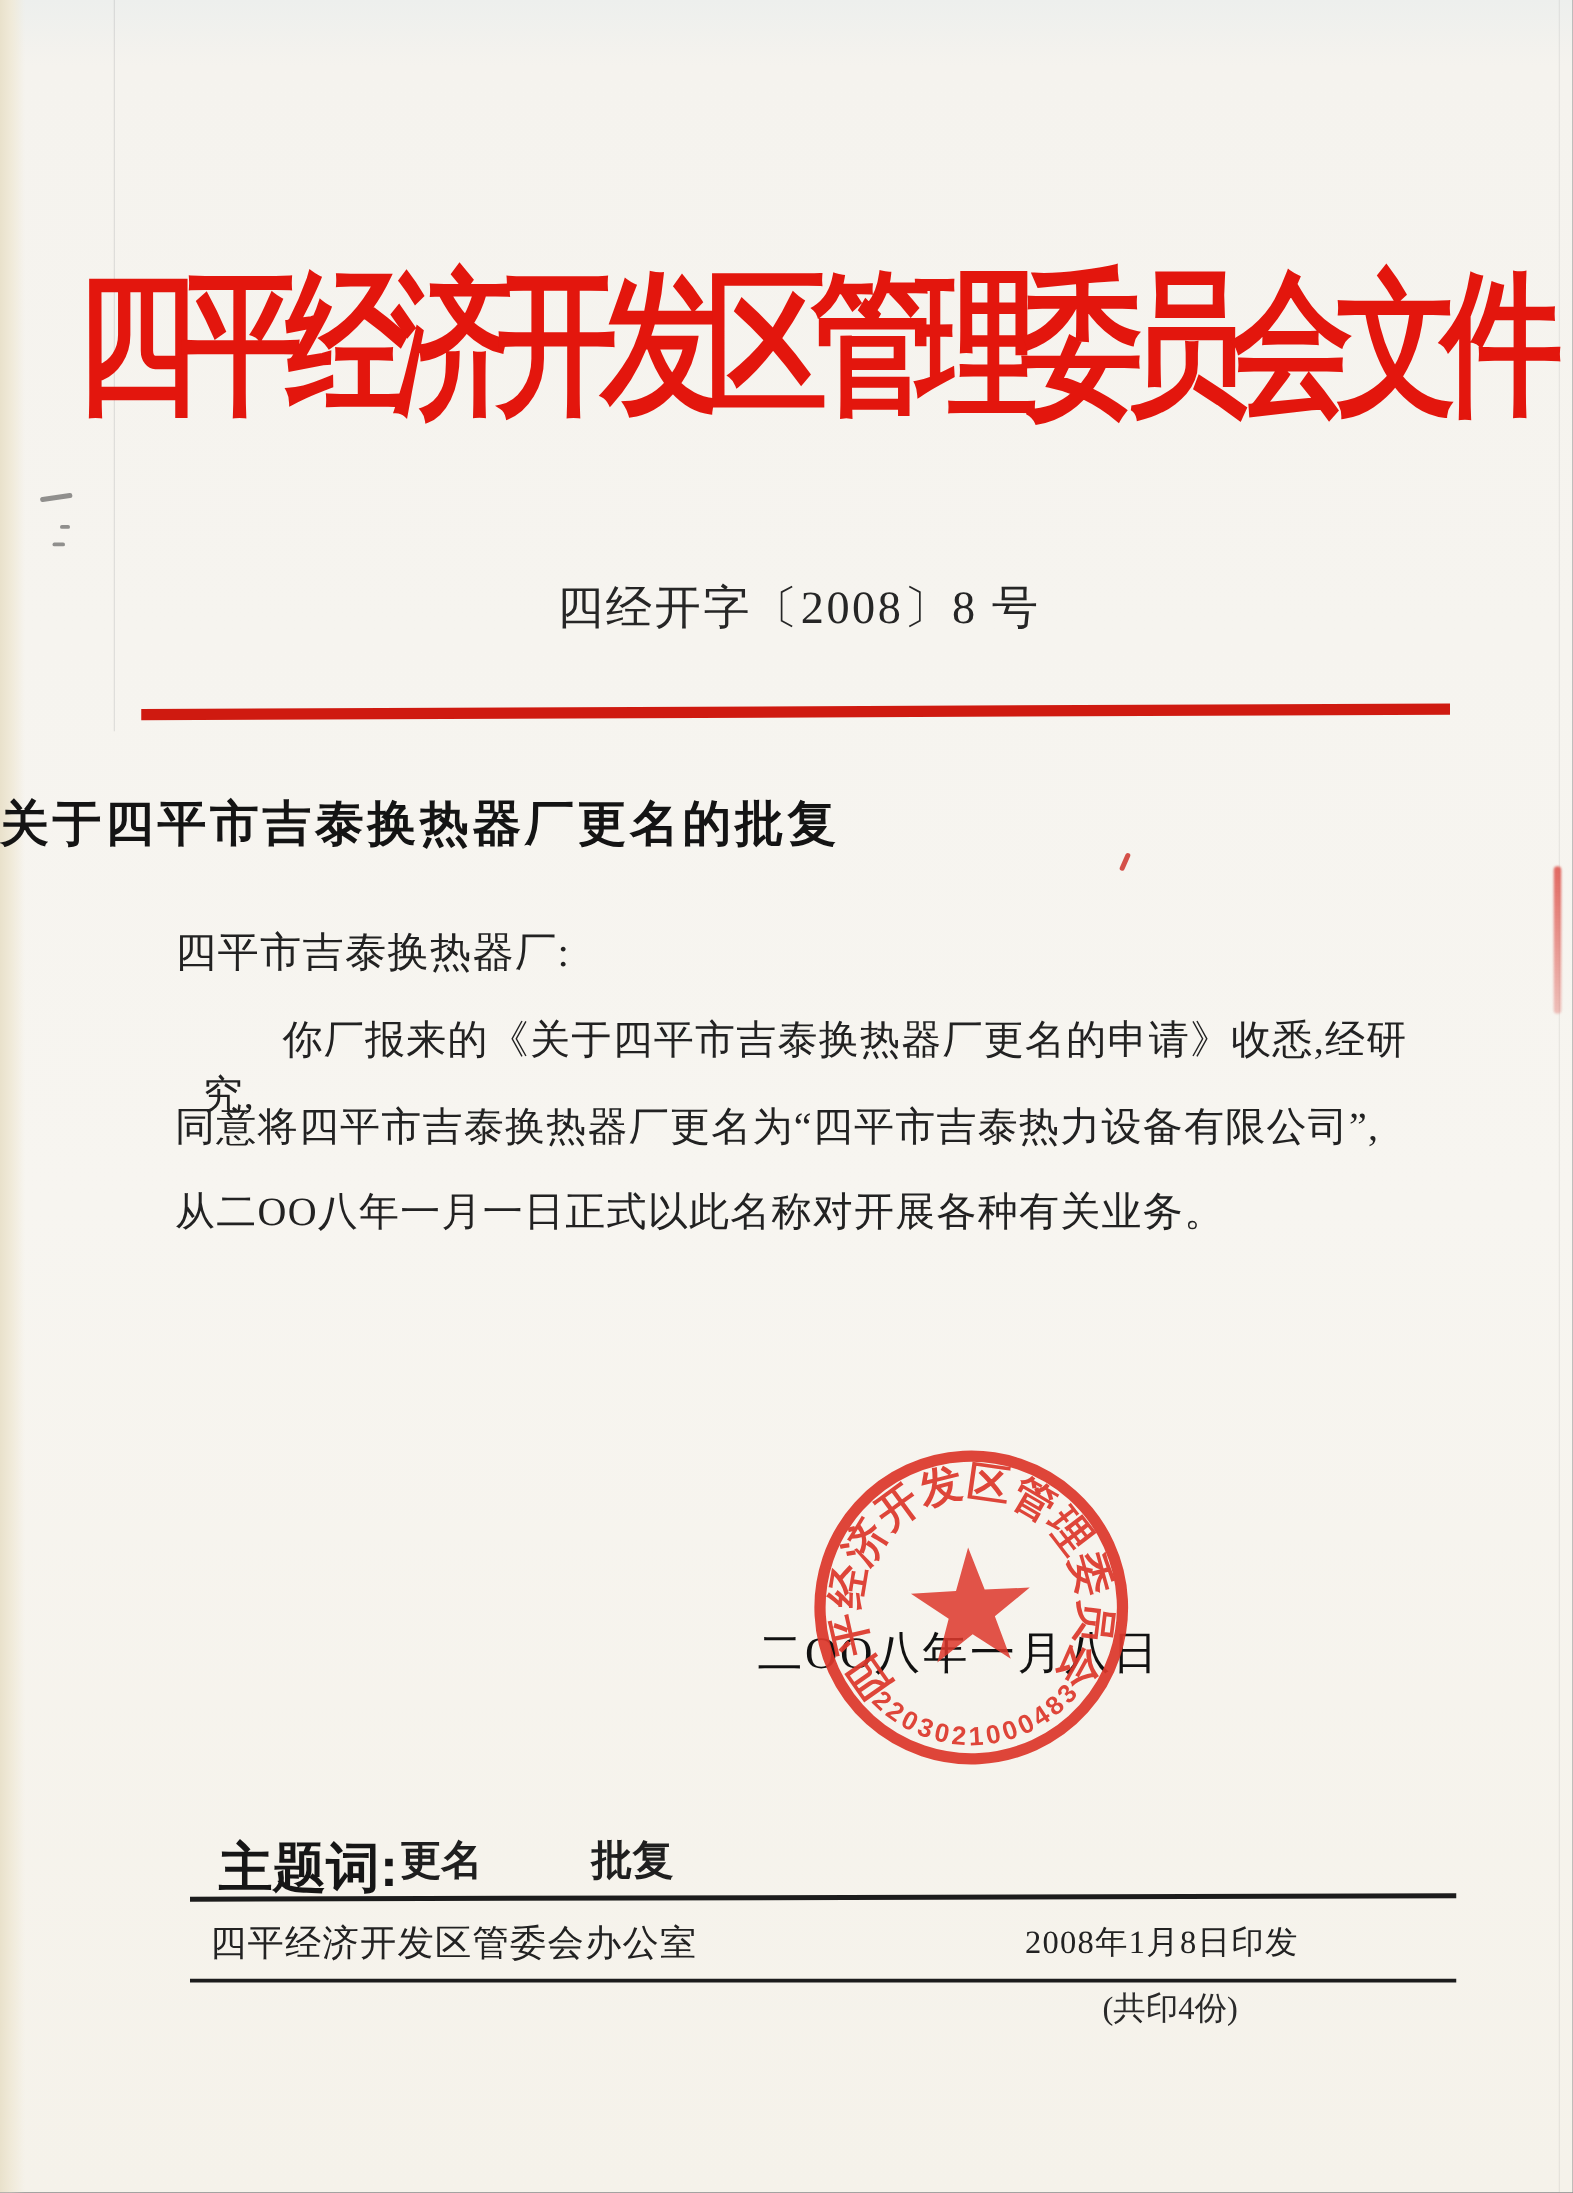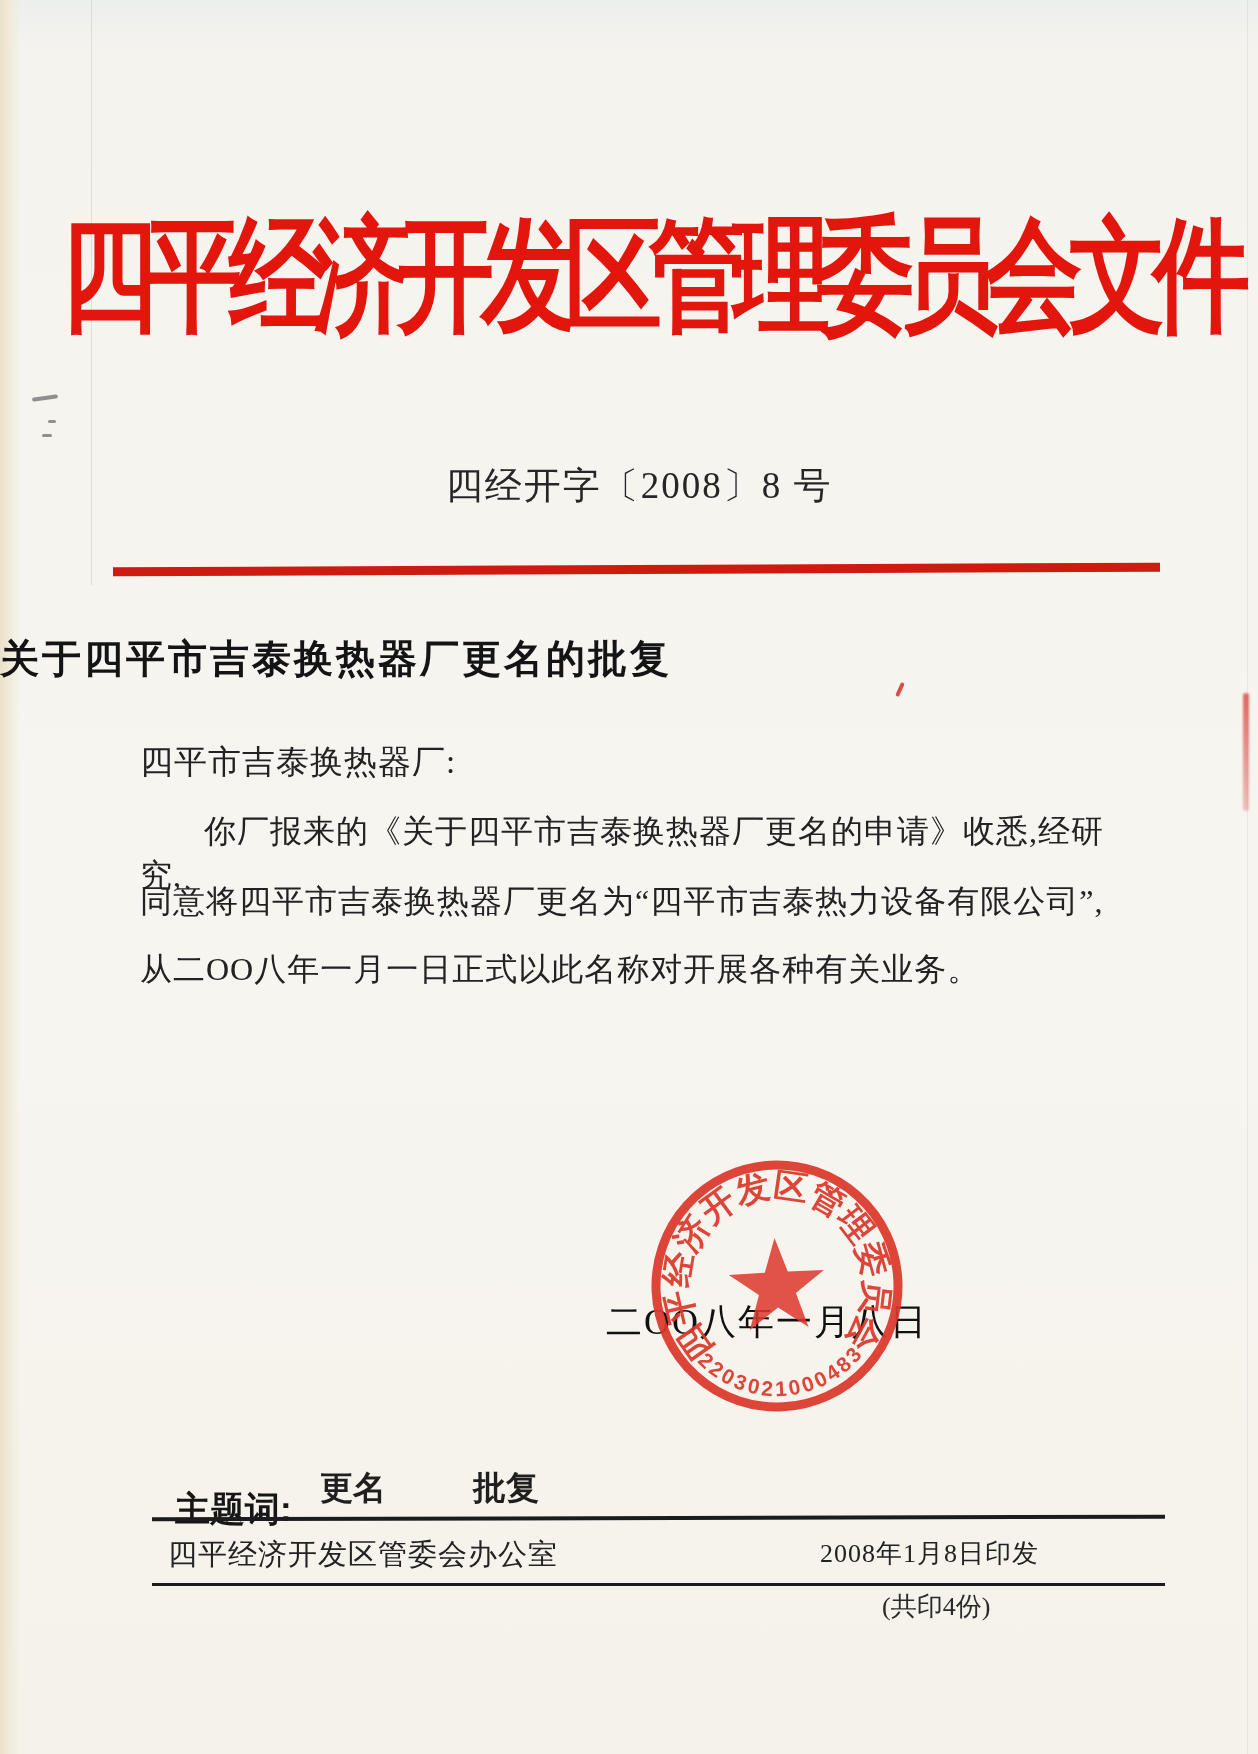--- a/index.html
+++ b/index.html
@@ -67,40 +67,40 @@
     position: absolute; left: 0; right: 0; top: 632px;
     text-align: left;
     font-family: "Liberation Sans", "DejaVu Sans", sans-serif;
     font-weight: bold;
     font-size: 39px;
     letter-spacing: 3px;
     color: #141414;
   }
   .body-text { position: absolute; left: 140px; width: 1005px; font-size: 32px; letter-spacing: 1px; color: #222; }
   .salutation { top: 740px; font-size: 33px; }
-  .p-line1 { top: 810px; text-indent: 2em; }
+  .p-line1 { top: 810px; text-indent: 2em; margin-left: 22px; }
   .p-line2 { top: 880px; }
   .p-line3 { top: 948px; }
   .p-line4 { top: 1000px; text-indent: 2em; }
 
   .sign-date {
     position: absolute; left: 606px; top: 1298px;
     font-size: 36px; letter-spacing: 2px; color: #111;
     white-space: nowrap;
   }
   .stamp {
     position: absolute; left: 645px; top: 1154px; width: 264px; height: 264px;
     transform: rotate(-3deg);
     opacity: 0.93;
   }
 
   .footer-subject {
     position: absolute; left: 175px; top: 1466px;
     font-family: "Liberation Sans", "DejaVu Sans", sans-serif;
-    font-weight: bold; font-size: 35px; color: #161616; margin-top: 20px;
+    font-weight: bold; font-size: 43px; color: #161616;
   }
   .kw1 { position: absolute; left: 320px; top: 1466px; font-family: "Liberation Sans", "DejaVu Sans", sans-serif; font-weight: bold; font-size: 33px; }
   .kw2 { position: absolute; left: 441px; top: 1466px; font-family: "Liberation Sans", "DejaVu Sans", sans-serif; font-weight: bold; font-size: 33px; margin-left: 32px; }
   .footer-rule1 {
     position: absolute; left: 152px; top: 1516px; width: 1013px; height: 4px;
     background: #1c1c1c; transform: rotate(-0.15deg);
   }
   .footer-office {
     position: absolute; left: 168px; top: 1535px;
     font-size: 29px; letter-spacing: 1px; color: #222; text-align: right;

